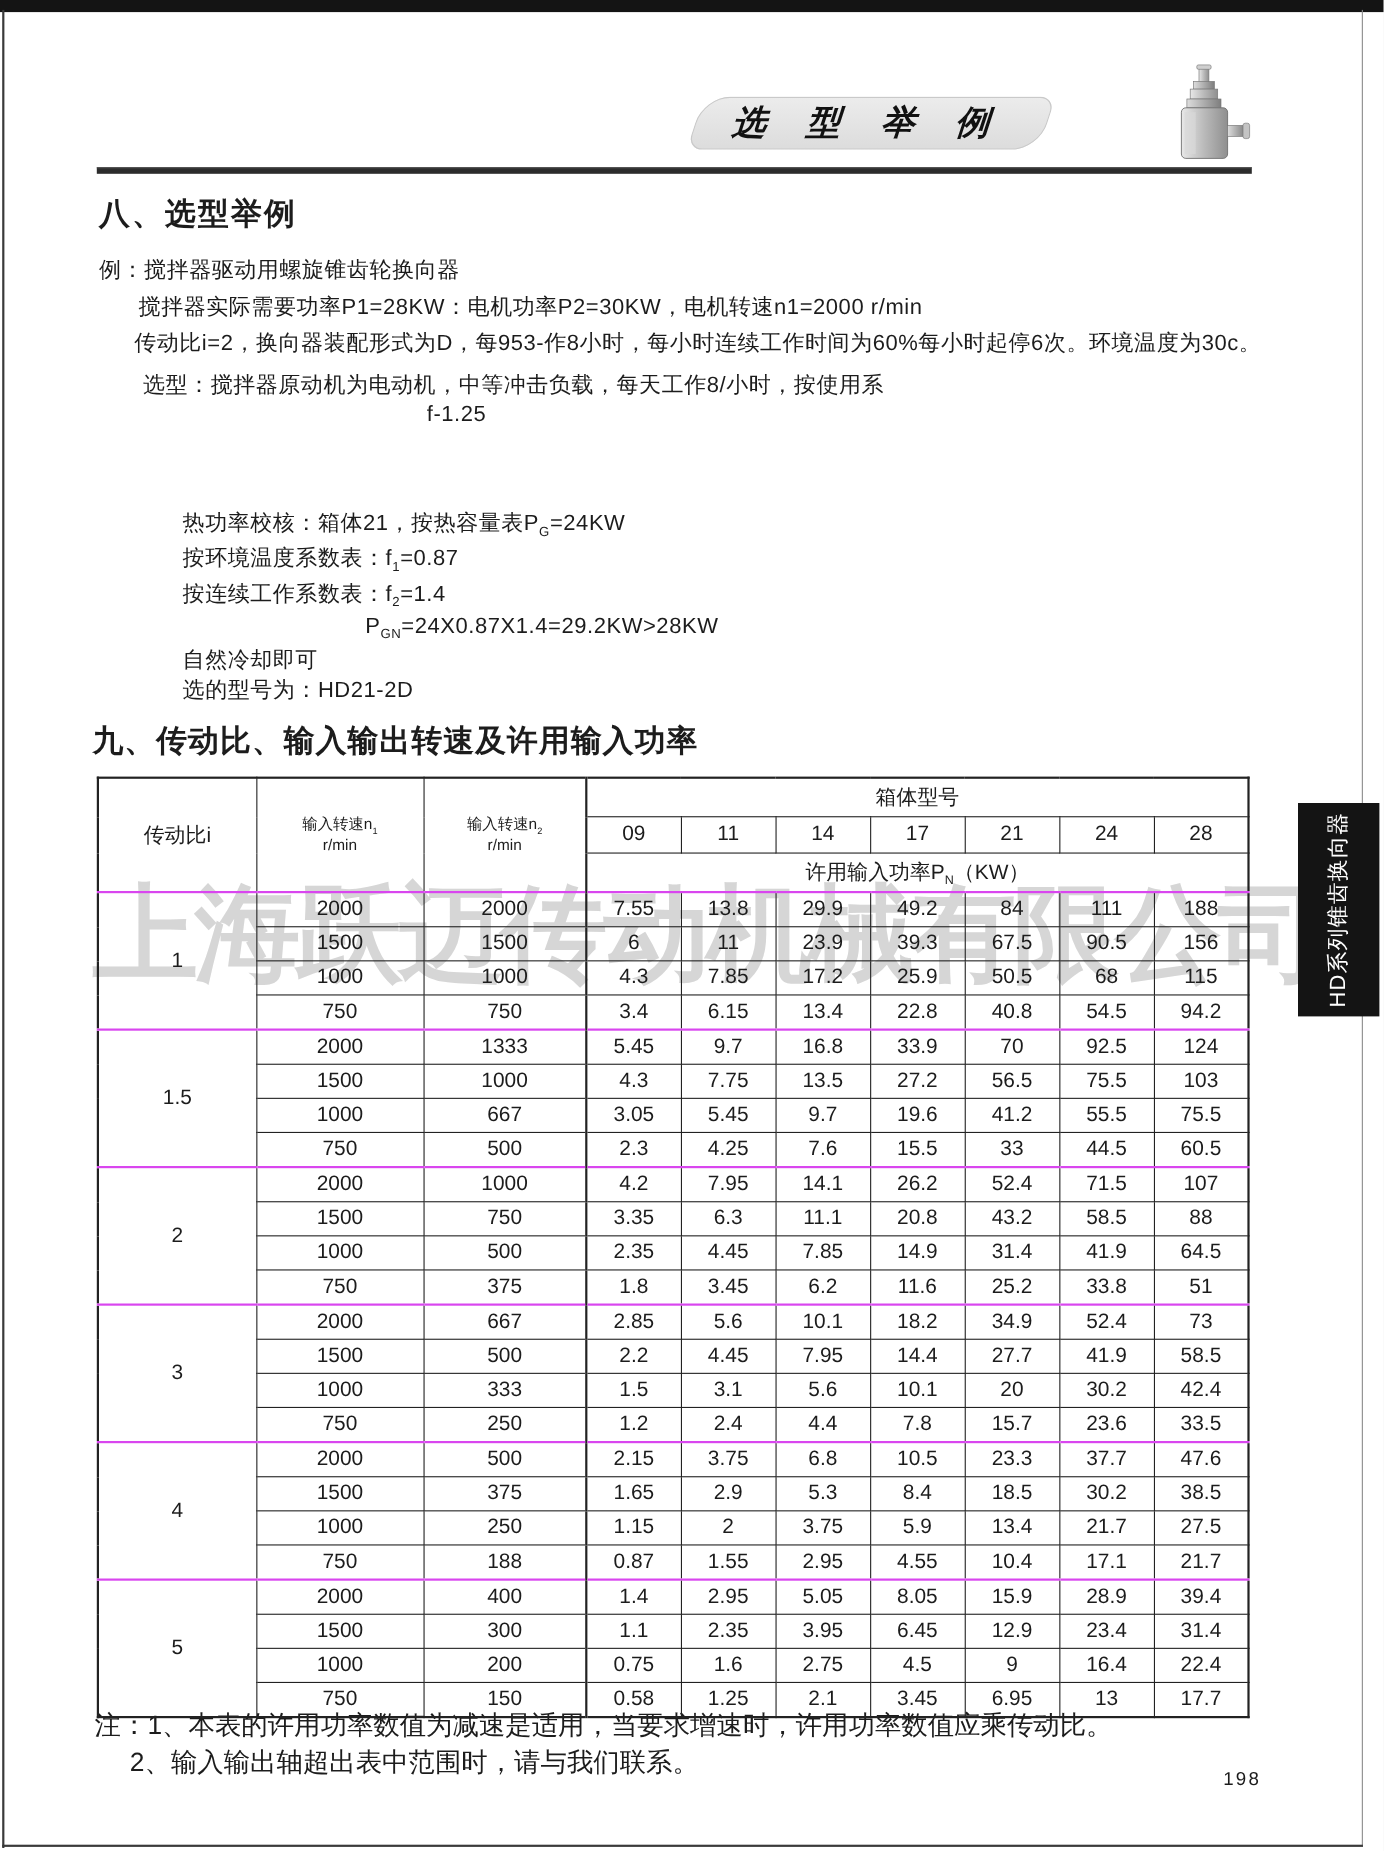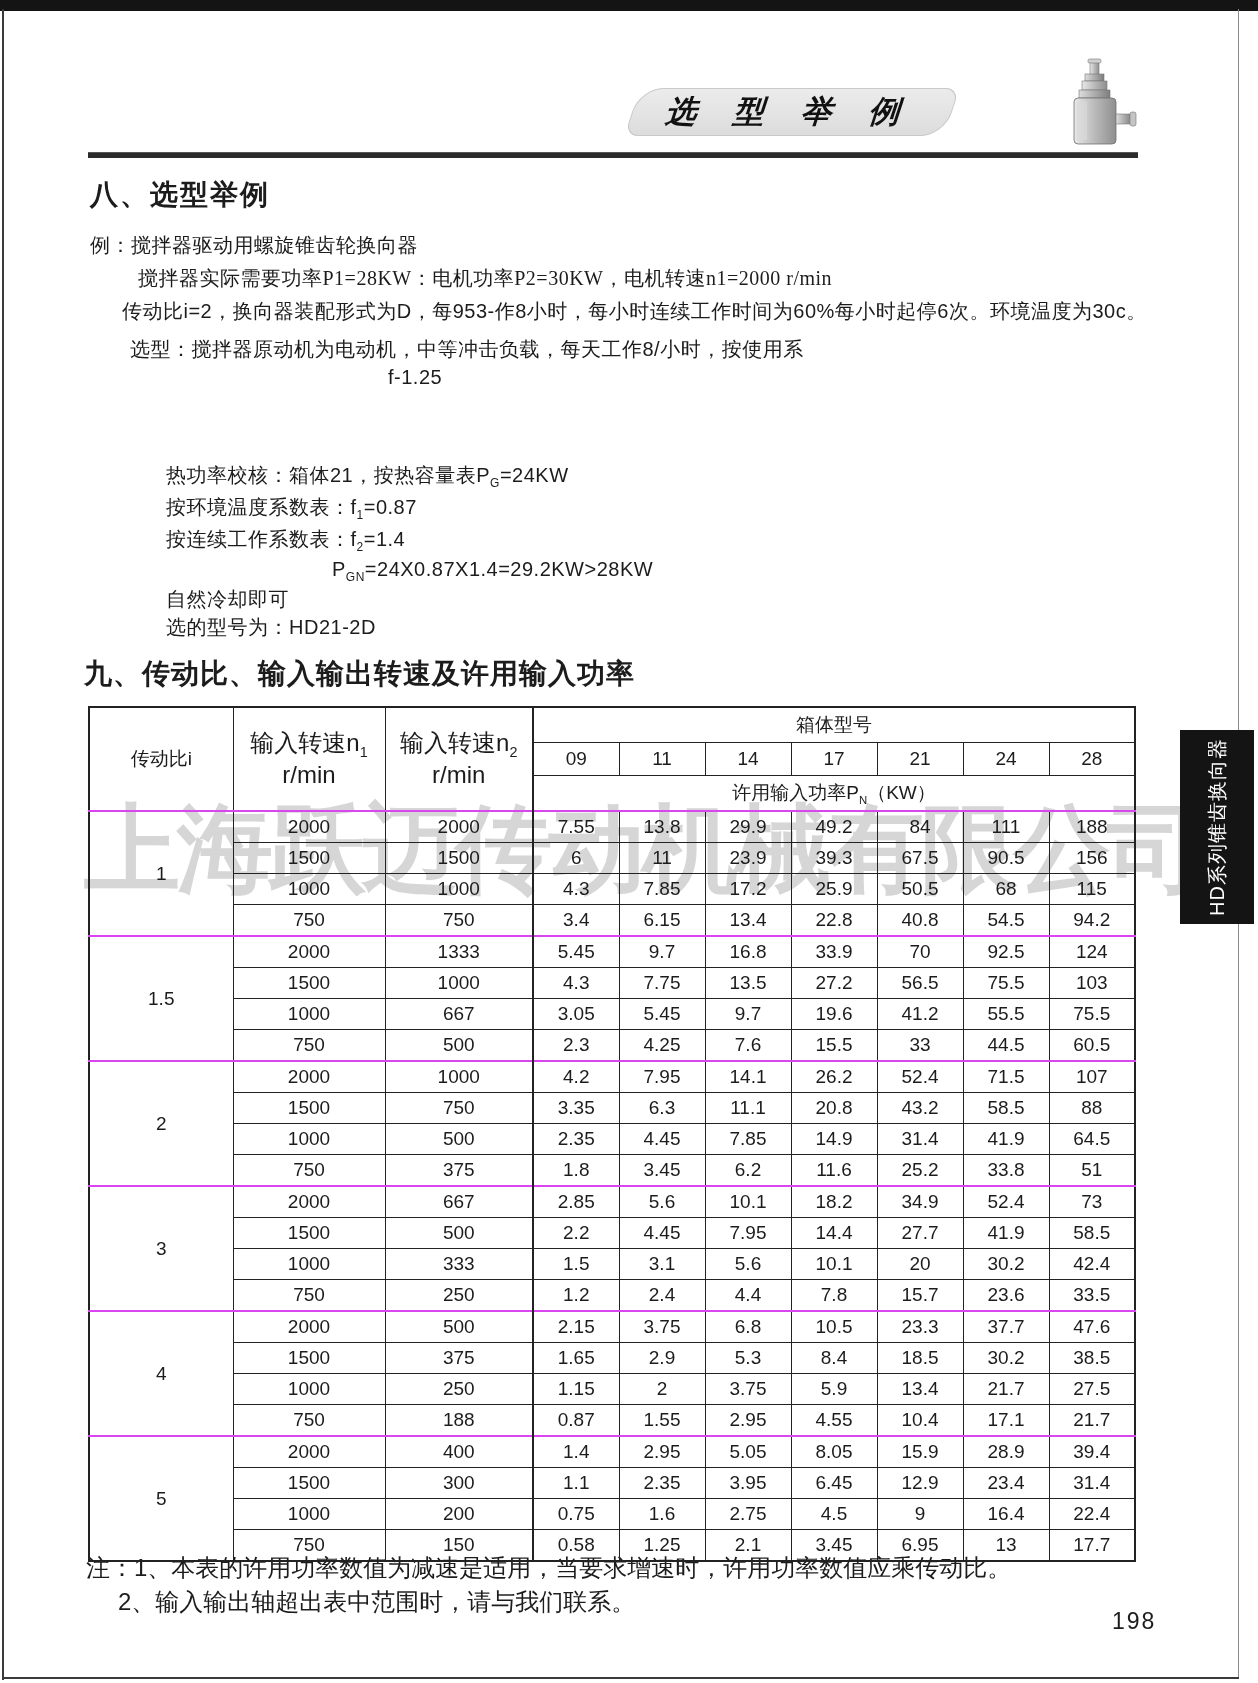--- a/index.html
+++ b/index.html
@@ -15,49 +15,49 @@
           transform:skewX(-18deg);border-radius:24px 14px 24px 14px;box-shadow:inset 0 0 0 1px #c9c9c9;}
   .banner .txt{display:block;text-align:center;line-height:48px;font-size:31px;font-weight:700;
           letter-spacing:14px;color:#111;}
   .gear{position:absolute;left:1052px;top:58px;}
   .header-rule{position:absolute;left:88px;top:152px;width:1050px;height:5px;background:#2c2c2c;
           border-top:1px solid #555;}
   
   .s8-heading{position:absolute;left:90px;top:176px;font-size:28px;font-weight:700;letter-spacing:2px;}
   .ln{position:absolute;font-size:20px;white-space:nowrap;letter-spacing:0.5px;}
   sub{font-size:0.6em;}
-  .ln1{left:90px;top:232px;}  .ln2{left:138px;top:265px;font-family:Liberation Serif, serif;} .ln3{left:122px;top:298px;}
+  .ln1{left:90px;top:232px;}  .ln2{left:126px;top:265px;} .ln3{left:122px;top:298px;}
   .ln4{left:86px;top:336px;margin-left:44px;}  .ln5{left:388px;top:366px;} .ln6{left:166px;top:398px;}
   .ln7{left:166px;top:430px;} .ln8{left:166px;top:462px;} .ln9{left:166px;top:494px;}
   .ln10{left:166px;top:526px;}.ln11{left:332px;top:558px;}.ln12{left:166px;top:586px;}
   .ln13{left:166px;top:614px;}
   
   .s9-heading{position:absolute;left:84px;top:644px;font-size:28px;font-weight:700;letter-spacing:1px;margin-top:11px;}
   .watermark{position:absolute;left:84px;top:786px;width:1090px;font-size:96px;font-weight:700;
           color:#cccccc;opacity:.8;white-space:nowrap;letter-spacing:-3px;z-index:0;}
   .table-wrap{position:absolute;left:88px;top:706px;width:1046px;z-index:1;}
   table{border-collapse:collapse;width:1046px;table-layout:fixed;}
   th,td{border:1px solid #222;text-align:center;padding:0;font-weight:400;
         font-size:19px;color:#1c1c1c;background:transparent;}
   table{border:2px solid #222;}
   thead tr.h1 th{height:34px;} thead tr.h2 th{height:32px;} thead tr.h3 th{height:34px;}
   tbody td{height:30px;}
-  th.speed-head{line-height:1.25;font-size:24px;}
+  th.speed-head{line-height:1.25;font-size:14px;}
   th.box-head,th.power-head{border-left:2px solid #222;}
   td.first-power,th.first-size{border-left:2px solid #222;}
   tr.group-start td{border-top:2px solid #d946ef;}
   td.ratio-cell{font-size:19px;}
   
   .note{position:absolute;font-size:24px;white-space:nowrap;}
   .note1{left:86px;top:1552px;} .note2{left:118px;top:1586px;}
   
   .side-tab{position:absolute;left:1180px;top:730px;width:74px;height:194px;background:#141414;z-index:2;}
   .side-tab .vtxt{position:absolute;left:-60px;top:60px;width:194px;height:74px;transform:rotate(-90deg);
           text-align:center;line-height:74px;color:#ffffff;font-size:20px;letter-spacing:1px;white-space:nowrap;}
-  .page-number{position:absolute;left:1112px;top:1608px;font-size:23px;letter-spacing:2px;}
+  .page-number{position:absolute;left:1112px;top:1608px;font-size:17px;letter-spacing:2px;}
 </style>
 </head>
 <body>
 
 <div class="page">
   <div class="top-band"></div>
   <div class="left-line"></div>
   <div class="right-line"></div>
   <div class="bottom-line"></div>
 

